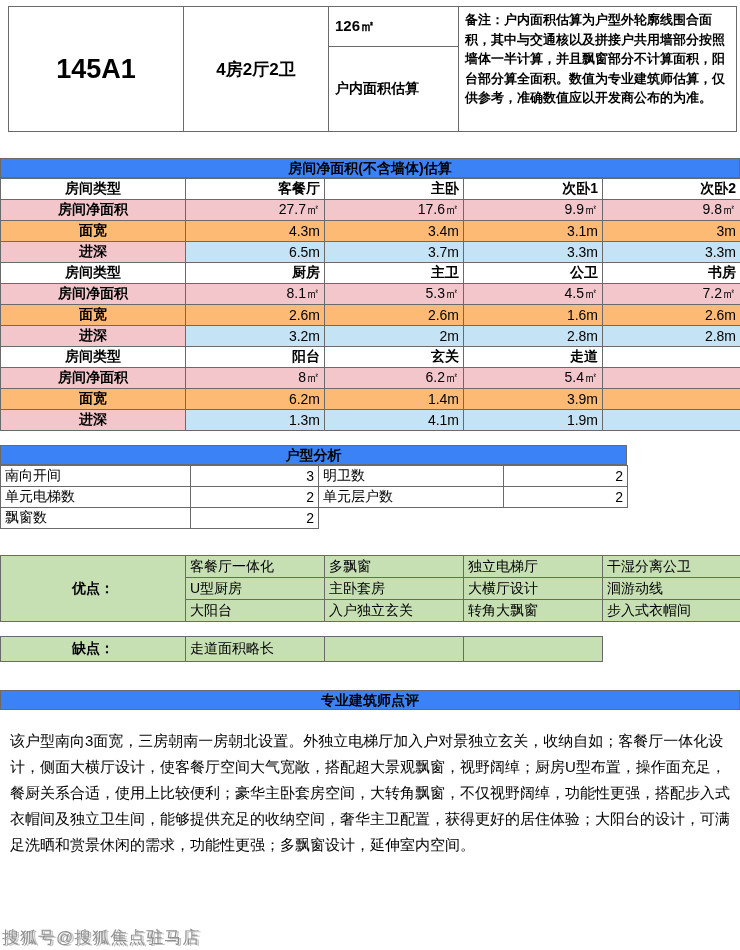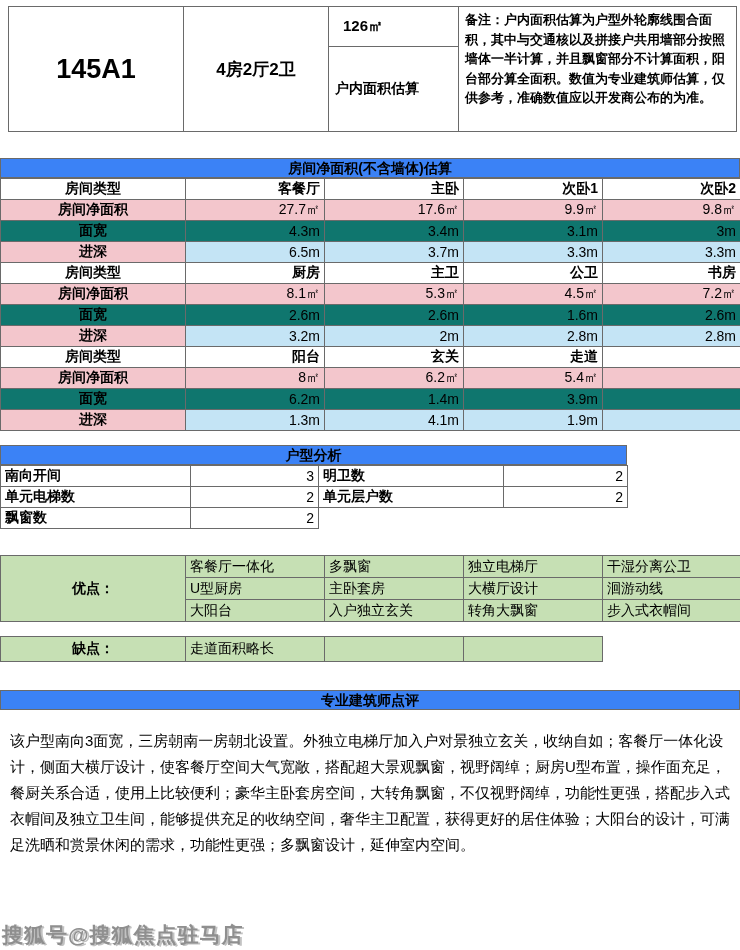--- a/index.html
+++ b/index.html
@@ -7,59 +7,59 @@
   body { font-family: "Liberation Sans", "DejaVu Sans", sans-serif; color: #000; }
   .page { position: relative; width: 740px; height: 950px; background: #fff; overflow: hidden; }
 
   table { border-collapse: collapse; table-layout: fixed; }
   td { border: 1px solid #6a6a6a; font-size: 14px; padding: 1px 4px; overflow: hidden; white-space: nowrap; }
 
   
   .top-table { margin: 6px 4px 0 8px; width: 728px; }
   .model-cell { font-size: 27px; font-weight: bold; text-align: center; vertical-align: middle; }
   .layout-cell { font-size: 17px; font-weight: bold; text-align: center; vertical-align: middle; }
-  .area-cell { height: 40px; font-size: 15px; font-weight: bold; vertical-align: middle; padding-left: 14px; margin-left: 33px; }
+  .area-cell { height: 40px; font-size: 15px; font-weight: bold; vertical-align: middle; padding-left: 6px; margin-left: 33px; }
   .arealabel-cell { height: 85px; font-size: 14px; font-weight: bold; vertical-align: middle; padding-left: 6px; }
   .headnote-cell { font-size: 13px; font-weight: bold; line-height: 1.5; white-space: normal; vertical-align: top; padding: 3px 6px; }
 
   
   .bar { background: #3b82f6; border: 1px solid #6a6a6a; text-align: center; font-weight: bold; font-size: 14px; height: 20px; line-height: 18px; }
   .room-bar { margin-top: 26px; width: 740px; }
   .analysis-bar { margin-top: 14px; width: 627px; }
   .review-bar { margin-top: 28px; width: 740px; }
 
   
   .room-table { width: 740px; }
   .room-table td { height: 20px; }
   .room-table .lbl { text-align: center; font-weight: bold; }
   .room-table .val { text-align: right; }
   .r-type .val { font-weight: bold; }
   .r-area td { background: #f3c6cc; }
-  .r-width td { background: #0f766e; margin-left: 6px; }
+  .r-width td { background: #fdba74; margin-left: 6px; }
   .r-depth .lbl { background: #f3c6cc; }
   .r-depth .val { background: #c4e4f5; }
 
   .para { font-size: 15px; line-height: 25px; white-space: normal; }
   .note-para { padding: 4px 8px 0 8px; width: 740px; }
   .review-para { margin-top: 16px; padding: 2px 10px; width: 740px; line-height: 26px; }
 
   
   .analysis-table { width: 627px; }
   .analysis-table td { height: 19px; }
-  .analysis-table .lbl { font-weight: bold; text-align: left; }
+  .analysis-table .lbl { font-weight: normal; text-align: left; }
   .analysis-table .num { text-align: right; }
 
   
   .pros-table { margin-top: 26px; width: 740px; }
   .cons-table { margin-top: 14px; width: 602px; }
   .pros-table td, .cons-table td { background: #c6e0b4; height: 22px; }
   .pros-table .lbl, .cons-table .lbl { font-weight: bold; text-align: center; vertical-align: middle; }
   .cons-table td { height: 25px; }
 
-  .watermark { position: absolute; left: 2px; bottom: 1px; font-size: 21px; font-weight: bold; color: #8f8f8f; text-shadow: 2px 1px 0 #c2c2c2; letter-spacing: 1px; margin-top: 28px; }
+  .watermark { position: absolute; left: 2px; bottom: 1px; font-size: 17px; font-weight: normal; color: #8f8f8f; text-shadow: 2px 1px 0 #c2c2c2; letter-spacing: 1px; margin-top: 28px; }
 </style>
 </head>
 <body>
 
 <div class="page">
 
   <table class="top-table">
     <colgroup>
         <col style="width:175px">
         <col style="width:145px">

